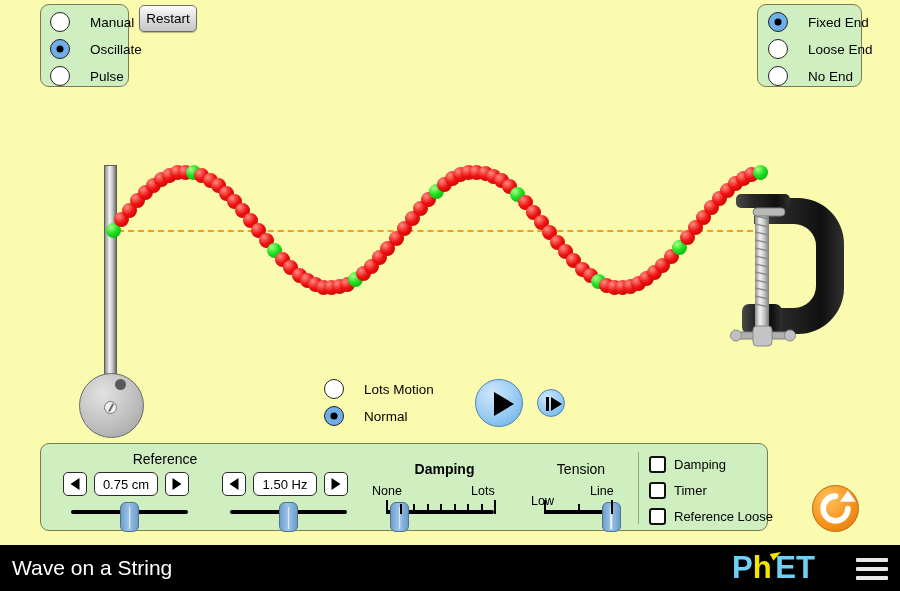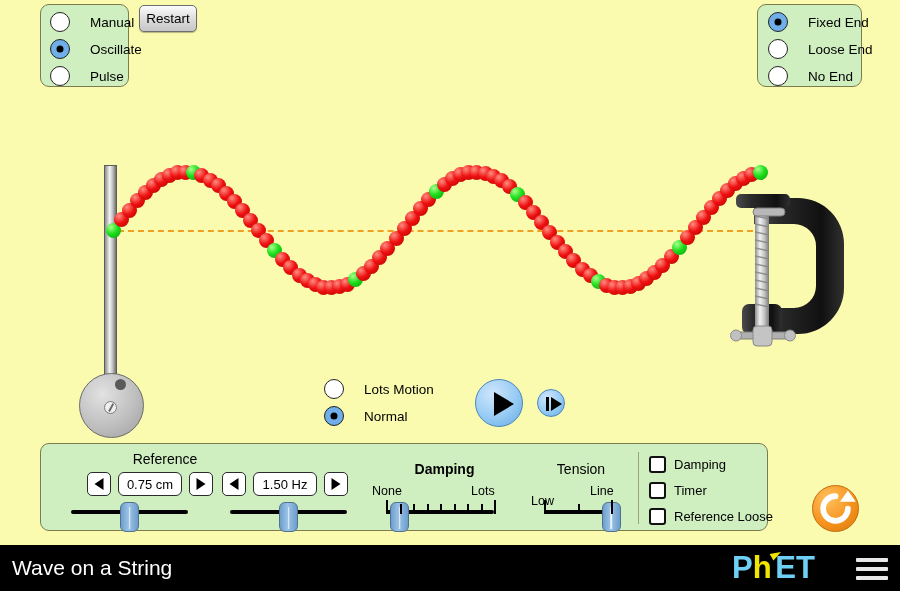--- a/index.html
+++ b/index.html
@@ -367,21 +367,21 @@
     <span class="tri" id="play-tri"></span>
   </div>
   <div id="step-btn">
     <span id="step-bar"></span>
     <span class="tri" id="step-tri"></span>
   </div>
 
   <div class="panel" id="control-panel">
 
     <div class="cp-title" style="left:44px;top:7px;width:160px;">Reference</div>
-    <div class="spin-row" style="left:22px;top:28px;margin-left:24px;">
+    <div class="spin-row" style="left:22px;top:28px;">
       <button class="arrow-btn left">
           <span class="gl"></span>
         </button>
       <div class="readout">0.75 cm</div>
       <button class="arrow-btn right">
           <span class="gl"></span>
         </button>
     </div>
     <div class="hslider" style="left:30px;top:58px;width:117px;height:30px;">
       <div class="track" style="width:117px;"></div>

